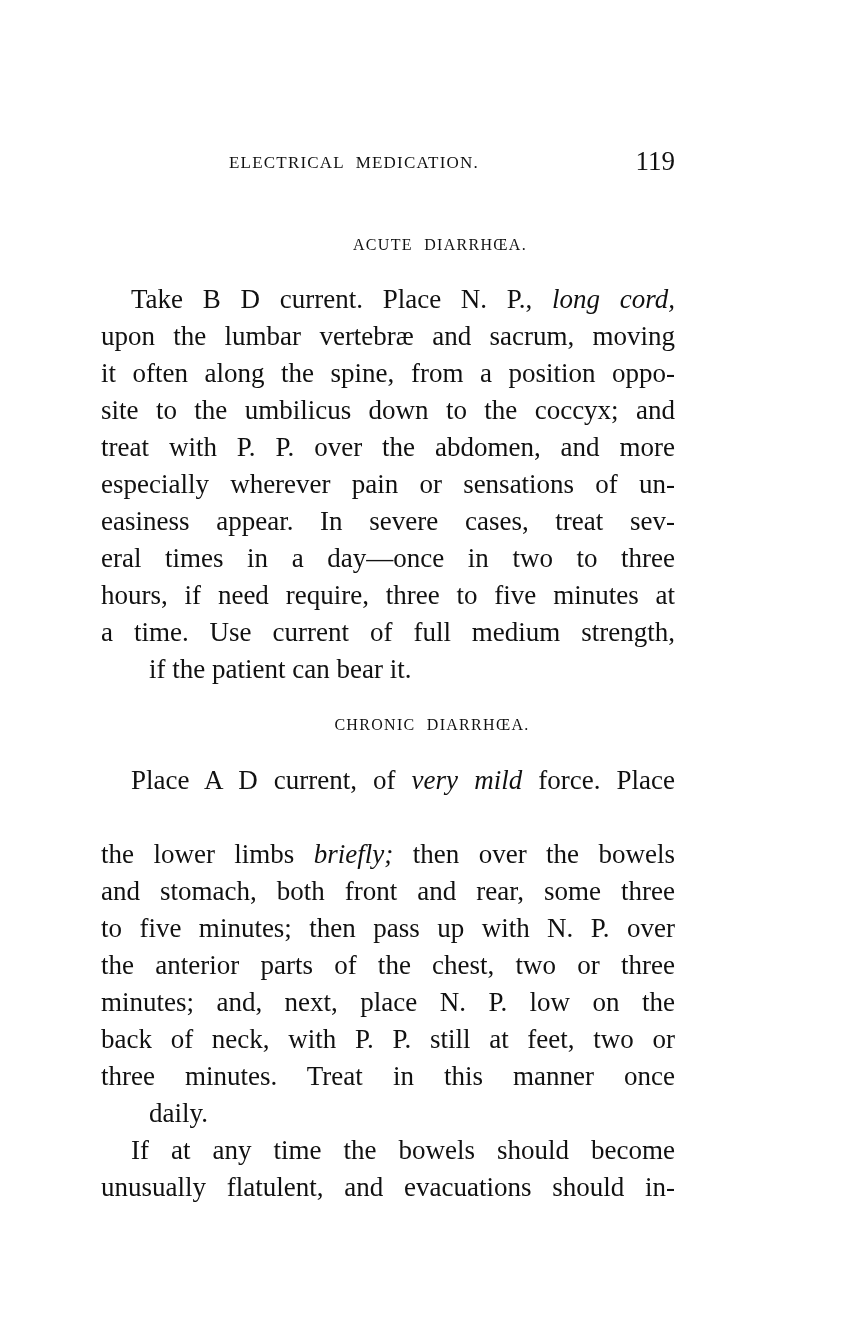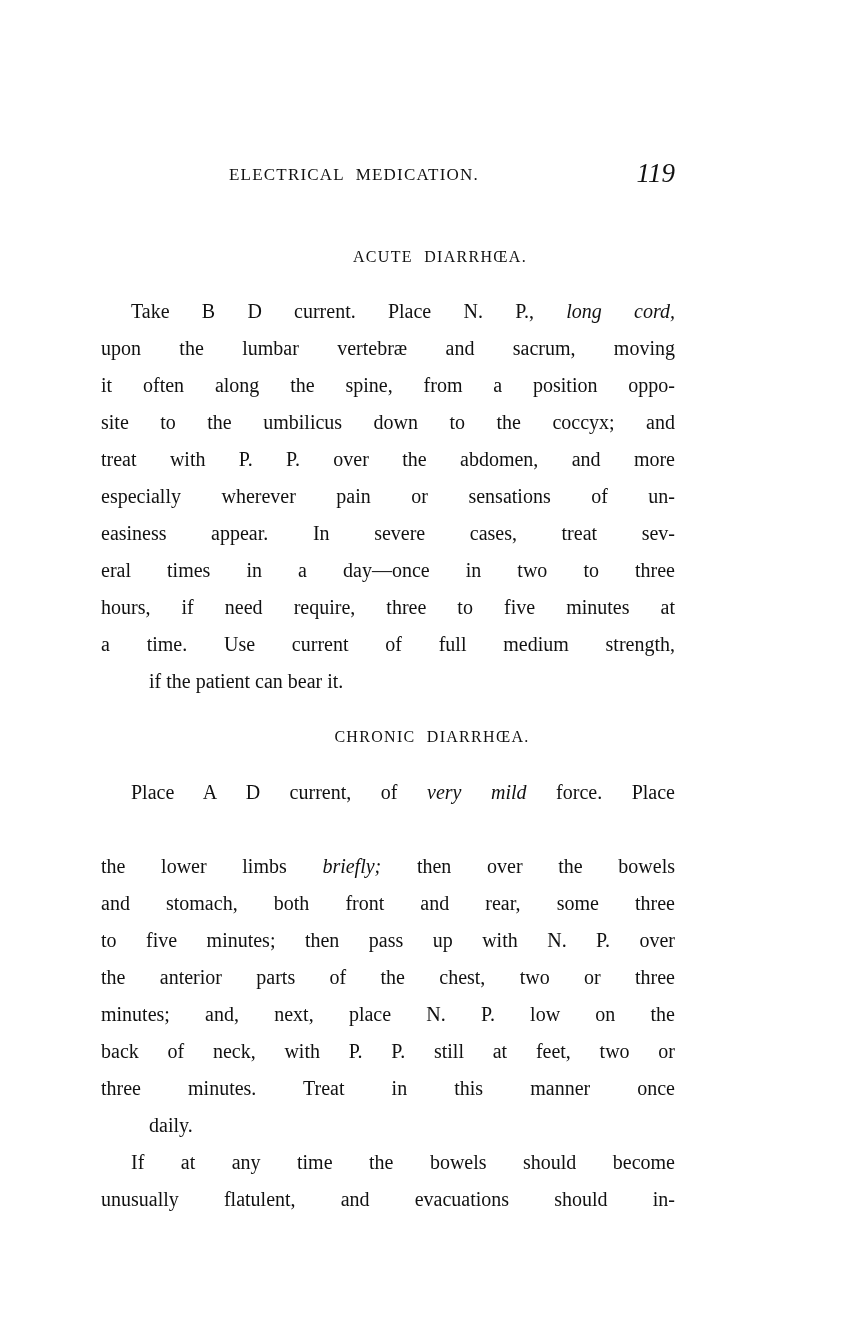--- a/index.html
+++ b/index.html
@@ -10,21 +10,21 @@
     body {
       width: 864px;
       height: 1336px;
       position: relative;
       overflow: hidden;
       font-family: "Liberation Serif", "DejaVu Serif", serif;
       color: #111111;
     }
     .page {
       position: absolute;
-      left: 0; top: 12px;
+      left: 0; top: 0;
       width: 864px;
       height: 956px;
     }
     .running-head {
       position: absolute;
       top: 146px;
       left: 229px;
       width: 446px;
       height: 32px;
     }
@@ -34,39 +34,38 @@
       top: 7px;
       font-size: 17px;
       letter-spacing: 1.2px;
       word-spacing: 6px;
     }
     .page-number {
       position: absolute;
       right: 0;
       top: 0;
       font-size: 27px;
-      font-style: italic;
     }
     .section-heading {
       position: absolute;
       left: 0;
       width: 864px;
       text-align: center;
       font-size: 16px;
       letter-spacing: 1.3px;
       word-spacing: 6px;
     }
     .section-heading.acute { top: 236px; left: 8px; }
     .section-heading.chronic { top: 716px; left: 0px; }
     .line {
       position: absolute;
       left: 101px;
       width: 574px;
       height: 36px;
-      font-size: 20px;
+      font-size: 27px;
       line-height: 36px;
       white-space: nowrap;
       text-align: justify;
       text-align-last: justify;
     }
     .line.indent {
       left: 131px;
       width: 544px;
     }
     .line.last {

